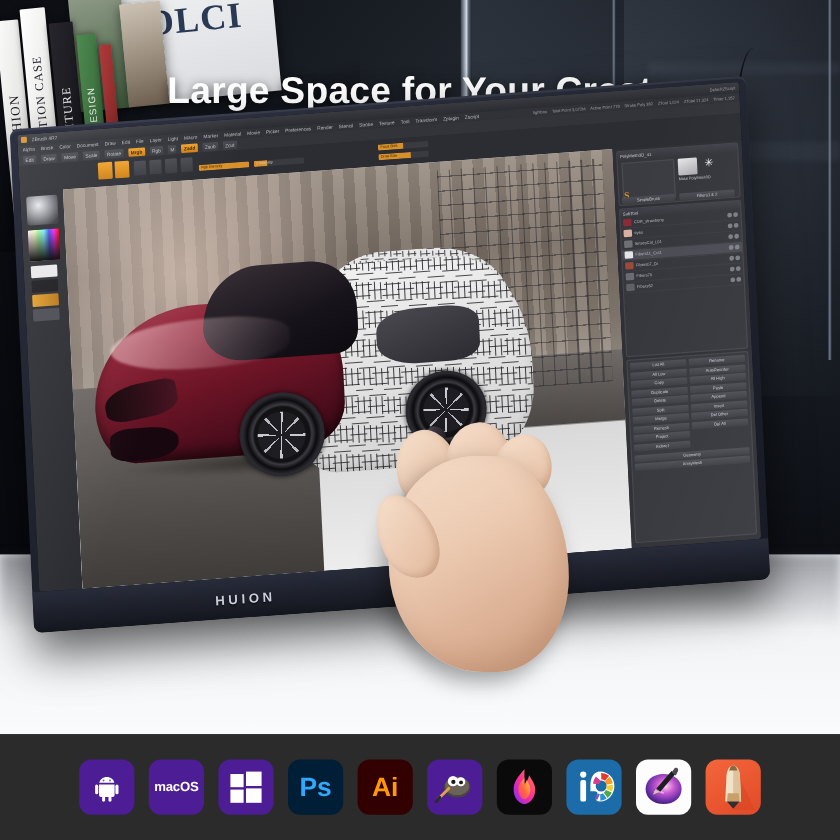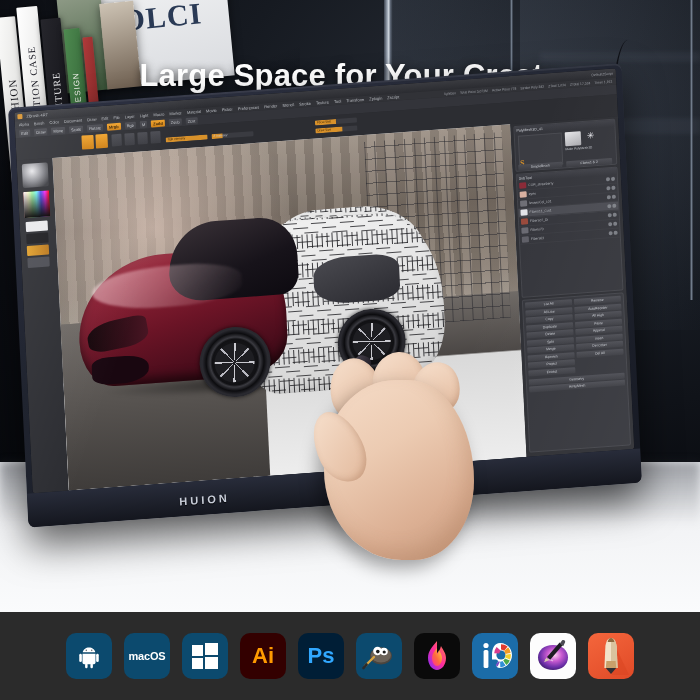--- a/index.html
+++ b/index.html
@@ -205,21 +205,21 @@
   .desk{position:absolute;left:0;right:0;bottom:0;height:150px;
       background:linear-gradient(180deg,#e4e6ea 0%,#f2f3f5 40%,#fafbfc 100%);}
   .desk-shadow{position:absolute;left:0;right:0;bottom:86px;height:64px;
       background:linear-gradient(180deg,rgba(40,44,52,.38),rgba(40,44,52,0));filter:blur(4px);}
 
   
   .appbar{position:absolute;left:0;bottom:0;width:700px;height:88px;
       background:#2b2b2b;display:flex;align-items:center;justify-content:center;gap:12px;}
   .appicon{width:46px;height:46px;border-radius:10px;position:relative;
       display:flex;align-items:center;justify-content:center;flex:none;overflow:hidden;}
-  .ai-gray{background:#0c4a6e;}
+  .ai-gray{background:#4c1d95;}
   .ai-ps{background:#001e36;color:#31a8ff;font-weight:bold;font-size:22px;}
   .ai-ill{background:#330000;color:#ff9a00;font-weight:bold;font-size:22px;}
   .ai-blk{background:#0a0a0a;}
   .ai-ibis{background:#1b6ca8;}
   .ai-white{background:#fdfdfd;}
   .ai-sbk{background:linear-gradient(150deg,#f4663c,#e04a27);}
   .macos-txt{color:#fff;font-size:11px;font-weight:bold;letter-spacing:-.2px;}
   .win-glyph{width:26px;height:26px;position:relative;}
   .win-glyph i{position:absolute;background:#fff;}
   .win-glyph i:nth-child(1){left:0;top:2px;width:11px;height:11px;}
@@ -543,26 +543,26 @@
 
     <div class="appicon ai-gray">
       <span class="win-glyph">
           <i></i>
           <i></i>
           <i></i>
           <i></i>
         </span>
     </div>
 
+    <div class="appicon ai-ps">
+      <span>Ps</span>
+    </div>
+
     <div class="appicon ai-ill">
       <span>Ai</span>
-    </div>
-
-    <div class="appicon ai-ps">
-      <span>Ps</span>
     </div>
 
     <div class="appicon ai-gray">
       <svg width="34" height="30" viewBox="0 0 34 30">
         <ellipse cx="19" cy="15" rx="11" ry="8.5" fill="#4b453e"></ellipse>
         <ellipse cx="19" cy="14" rx="10" ry="7.6" fill="#6b6258"></ellipse>
         <circle cx="15.5" cy="10" r="4.3" fill="#ffffff"></circle>
         <circle cx="22" cy="10.5" r="3.8" fill="#ffffff"></circle>
         <circle cx="15.8" cy="10.6" r="1.8" fill="#1b1b1b"></circle>
         <circle cx="22.2" cy="11" r="1.6" fill="#1b1b1b"></circle>

